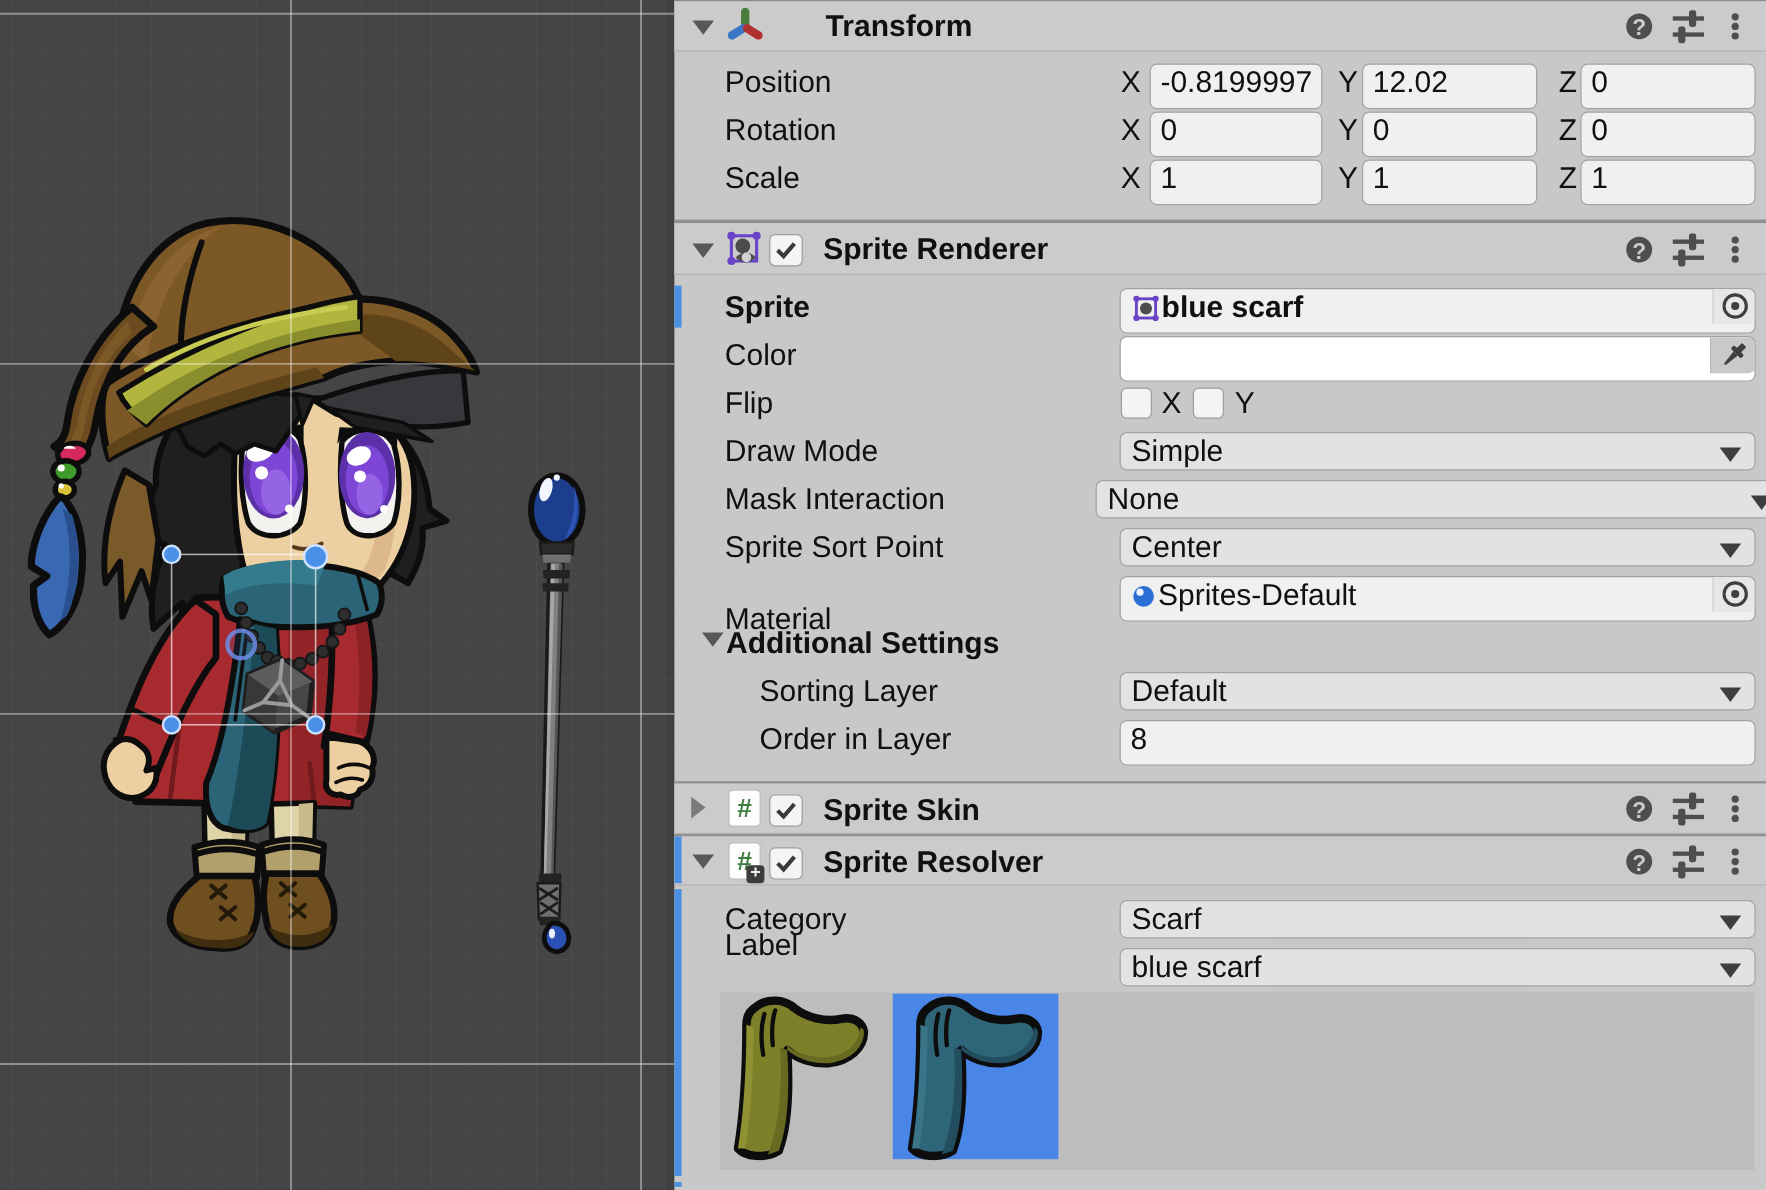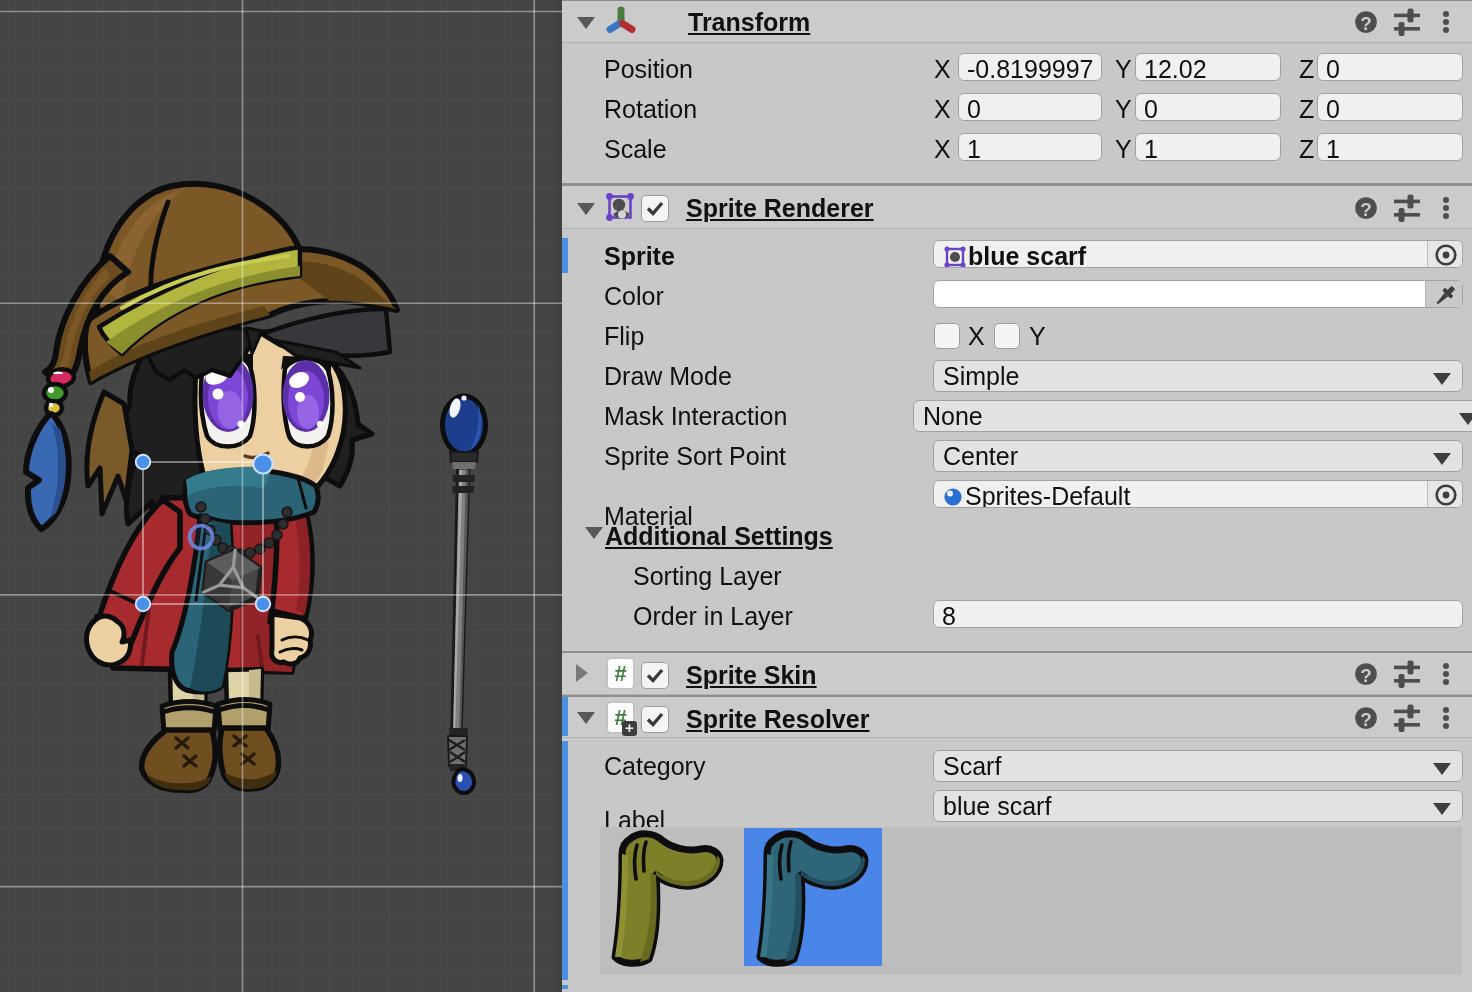--- a/index.html
+++ b/index.html
@@ -1,22 +1,22 @@
 <!DOCTYPE html>
 <html><head><meta charset="utf-8"><style>
 html,body{margin:0;padding:0;width:1472px;height:992px;overflow:hidden;background:#454545;}
 *{box-sizing:border-box;}
 #ins{position:absolute;left:562px;top:0;width:910px;height:992px;background:#c8c8c8;font-family:"Liberation Sans",sans-serif;font-size:25px;color:#101010;}
 .abs{position:absolute;}
 .lbl{position:absolute;height:32px;line-height:32px;white-space:nowrap;}
-.f{position:absolute;height:28px;background:#f0f0f0;border:1px solid #a2a2a2;border-radius:6px;line-height:30px;padding-left:8px;white-space:nowrap;overflow:hidden;}
+.f{position:absolute;height:38px;background:#f0f0f0;border:1px solid #a2a2a2;border-radius:6px;line-height:30px;padding-left:8px;white-space:nowrap;overflow:hidden;}
 .dd{position:absolute;height:32px;background:#e2e2e2;border:1px solid #a2a2a2;border-radius:6px;line-height:30px;padding-left:9px;white-space:nowrap;}
 .dd .ar{position:absolute;right:11px;top:12px;width:0;height:0;border-left:9.5px solid transparent;border-right:9.5px solid transparent;border-top:12px solid #3e3e3e;}
 .hdr{position:absolute;left:0;width:910px;background:#cbcbcb;border-bottom:1px solid #b2b2b2;}
-.ttl{position:absolute;font-weight:bold;white-space:nowrap;text-decoration:underline;}
+.ttl{position:absolute;font-weight:bold;white-space:nowrap;}
 .tri{position:absolute;width:0;height:0;border-left:9.5px solid transparent;border-right:9.5px solid transparent;border-top:12px solid #585858;}
 .trir{position:absolute;width:0;height:0;border-top:9.5px solid transparent;border-bottom:9.5px solid transparent;border-left:12px solid #7a7a7a;}
 .cb{position:absolute;width:28px;height:27px;background:#f4f4f4;border:1px solid #9c9c9c;border-radius:5px;}
 .sep{position:absolute;left:0;width:910px;background:#8f8f8f;}
 .bluebar{position:absolute;left:0;width:6px;background:#4a90e0;}
 </style></head>
 <body>
 <div id="scene">
     <svg width="562" height="992" viewBox="0 0 562 992" style="position:absolute;left:0;top:0;">
 <defs>
@@ -320,20 +320,21 @@
         <circle cx="7" cy="6.5" r="3" fill="#eef4ff"></circle>
     </svg>
     <span class="abs" style="left:493px;top:-1px;width:36px;height:30px;background:#e7e7e7;border-left:1px solid #bbb;border-radius:0 6px 6px 0;"><svg width="36" height="30" viewBox="0 0 36 30">
           <circle cx="18" cy="15" r="9.3" fill="none" stroke="#3f3f3f" stroke-width="2.6"></circle>
           <circle cx="18" cy="15" r="3.4" fill="#3f3f3f"></circle>
         </svg></span>
   </div>
   <div class="tri" style="left:23px;top:527px;"></div>
   <div class="ttl" style="left:43px;top:522px;">Additional Settings</div>
   <div class="lbl" style="left:71px;top:560px;">Sorting Layer</div>
+  <div class="dd" style="left:371px;top:560px;width:530px;">Default<span class="ar"></span></div>
   <div class="lbl" style="left:71px;top:600px;">Order in Layer</div>
   <div class="f" style="left:371px;top:600px;width:530px;">8</div>
 
   <div class="sep" style="top:651px;height:2px;"></div>
 
   <div class="hdr" style="top:653px;height:42px;"></div>
   <div class="trir" style="left:14px;top:664px;"></div>
   <div class="abs" style="left:46px;top:659px;width:25px;height:29px;background:#fdfdfd;border-radius:3px;box-shadow:0 0 0 1.5px #c2c2c2;color:#3e7d3e;font-weight:bold;font-size:22px;text-align:center;line-height:29px;">#</div>
   <div class="cb" style="left:79px;top:662px;"><svg width="26" height="25" viewBox="0 0 26 25">
         <path d="M6 12.5 L11 17.5 L20 7" stroke="#3a3a3a" stroke-width="3.4" fill="none"></path>
@@ -379,21 +380,21 @@
         <circle cx="94" cy="14" r="3"></circle>
         <circle cx="94" cy="22" r="3"></circle>
         <circle cx="94" cy="30" r="3"></circle>
       </g>
   </svg>
 
   <div class="bluebar" style="top:741px;height:239px;"></div>
   <div class="bluebar" style="top:985px;height:4px;"></div>
   <div class="lbl" style="left:42px;top:750px;">Category</div>
   <div class="dd" style="left:371px;top:750px;width:530px;">Scarf<span class="ar"></span></div>
-  <div class="lbl" style="left:42px;top:772px;margin-top:32px;">Label</div>
+  <div class="lbl" style="left:42px;top:772px;">Label</div>
   <div class="dd" style="left:371px;top:790px;width:530px;">blue scarf<span class="ar"></span></div>
   <div class="abs" id="thumbs" style="left:38px;top:827px;width:862px;height:148px;background:#bdbdbd;">
       <div class="abs" style="left:8px;top:2px;width:120px;height:138px;"><svg width="120" height="138" viewBox="0 0 120 138">
 <g stroke-linejoin="round" stroke-linecap="round">
 <path d="M22,10 C32,2 46,4 54,11 C64,19 80,23 93,20 C103,18 111,23 112,31 C112,45 99,55 83,57 C69,58 56,53 48,46 C50,78 49,108 41,130 C30,137 13,135 7,128 C13,92 14,48 14,25 C14,18 17,13 22,10 Z" fill="#7d8029" stroke="#0d0d0d" stroke-width="7"></path>
 <path d="M48,42 C54,48 68,53 82,52 C98,50 108,40 109,27 C111,28 112,29 112,31 C112,45 99,55 83,57 C69,58 56,53 48,46 Z" fill="#686a21"></path>
 <path d="M48,46 C50,78 49,108 41,130 L32,133 C42,106 44,74 42,44 Z" fill="#686a21"></path>
 <path d="M29,16 C26,26 26,38 28,50 M38,13 C35,22 35,32 36,42" fill="none" stroke="#0d0d0d" stroke-width="3.6"></path>
 <path d="M14,25 C14,48 13,92 7,128 L13,128 C19,94 20,50 20,27 Z" fill="#8f9133"></path>
 </g>

